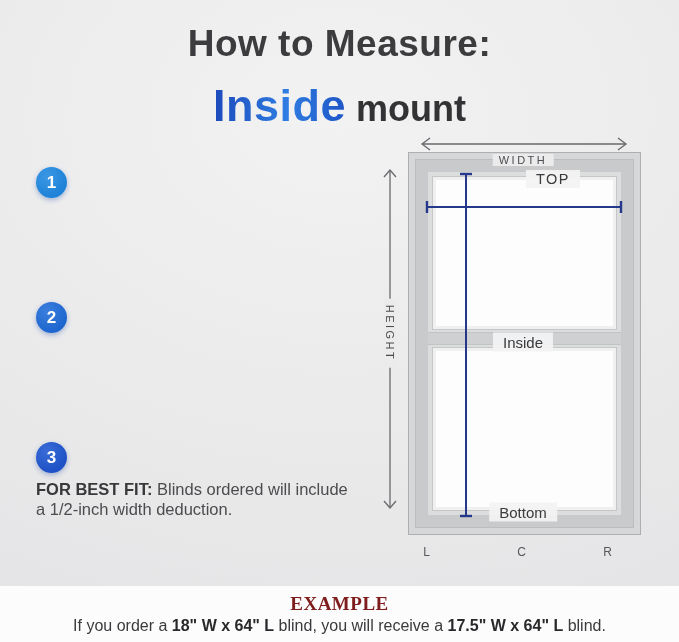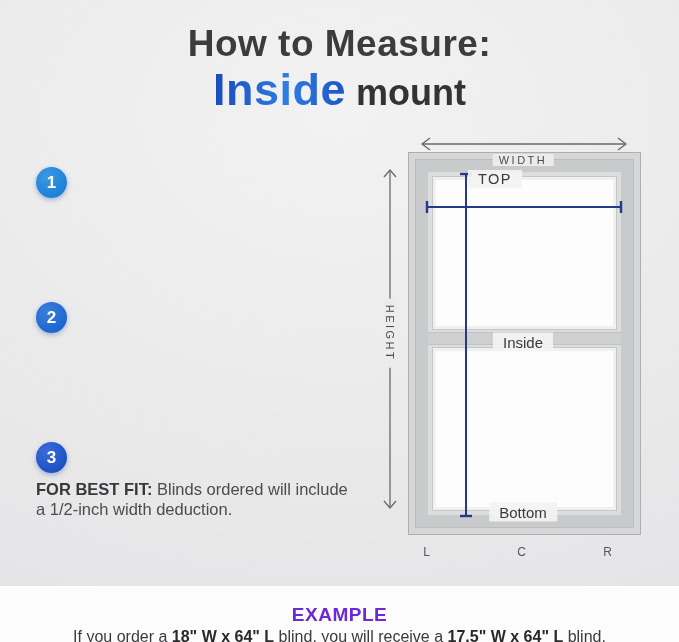--- a/index.html
+++ b/index.html
@@ -3,21 +3,21 @@
 <meta charset="utf-8">
 <style>
   html,body{margin:0;padding:0;}
   body{width:679px;height:642px;font-family:"Liberation Sans",sans-serif;-webkit-font-smoothing:antialiased;}
   #canvas{position:relative;width:679px;height:642px;overflow:hidden;
     background:radial-gradient(130% 100% at 50% 18%, #f2f2f3 0%, #eaeaeb 50%, #e2e2e4 100%);}
 
   
   .title-block{position:absolute;top:24px;left:0;right:0;text-align:center;line-height:1.1;}
   .title-line1{font-size:37px;font-weight:700;color:#3c3c3e;letter-spacing:.5px;}
-  .title-line2{margin-top:0;}
+  .title-line2{margin-top:16px;}
   .title-highlight{font-size:45px;font-weight:800;letter-spacing:.5px;color:#1f57c8;}
   @supports ((-webkit-background-clip:text) or (background-clip:text)){
     .title-highlight{background:linear-gradient(90deg,#1c49bb 0%,#2f7de2 55%,#1e55c6 100%);
       -webkit-background-clip:text;background-clip:text;color:transparent;-webkit-text-fill-color:transparent;}
   }
   .title-suffix{font-size:36px;font-weight:700;color:#333335;}
 
   
   .step{position:absolute;left:36px;width:362px;}
   #step1{top:167px}#step2{top:302px}#step3{top:442px}
@@ -48,30 +48,30 @@
   #h-measure{left:420px;top:199px;}
   #v-measure{left:458px;top:167px;}
 
   .arrow-label{position:absolute;font-size:11px;letter-spacing:2.5px;color:#4c4c4f;font-weight:500;
     background:#ebebec;padding:0 6px;white-space:nowrap;}
   #width-label{left:523px;top:160px;transform:translate(-50%,-50%);}
   #height-label{left:390px;top:333px;transform:translate(-50%,-50%) rotate(90deg);}
 
   .pos-label{position:absolute;transform:translate(-50%,-50%);background:rgba(243,243,244,.92);
     color:#3a3a3c;padding:1px 10px;font-size:15px;white-space:nowrap;}
-  #label-top{left:495px;top:179px;letter-spacing:1.5px;font-size:14.5px;}
+  #label-top{left:553px;top:179px;letter-spacing:1.5px;font-size:14.5px;}
   #label-middle{left:523px;top:342px;}
   #label-bottom{left:523px;top:512px;text-align:right;}
 
   .marker{position:absolute;top:545px;transform:translateX(-50%);font-size:12px;color:#57575a;letter-spacing:1px;}
   #marker-l{left:427px;}#marker-c{left:522px;}#marker-r{left:608px;}
 
   
   .example{position:absolute;left:0;right:0;top:586px;height:56px;background:#fcfcfd;text-align:center;}
-  .example-heading{margin-top:18px;font-size:19px;font-weight:700;color:#6d28d9;letter-spacing:.5px;}
+  .example-heading{margin-top:7px;font-size:19px;font-weight:700;color:#7f1d1d;letter-spacing:.5px;font-family:Liberation Serif, serif;}
   .example-text{margin-top:2px;font-size:16px;color:#3a3a3c;}
   .example-text b{color:#29292b;}
 </style>
 </head>
 <body>
 
 <div id="canvas">
 
   <div class="title-block">
     <div class="title-line1">How to Measure:</div>

